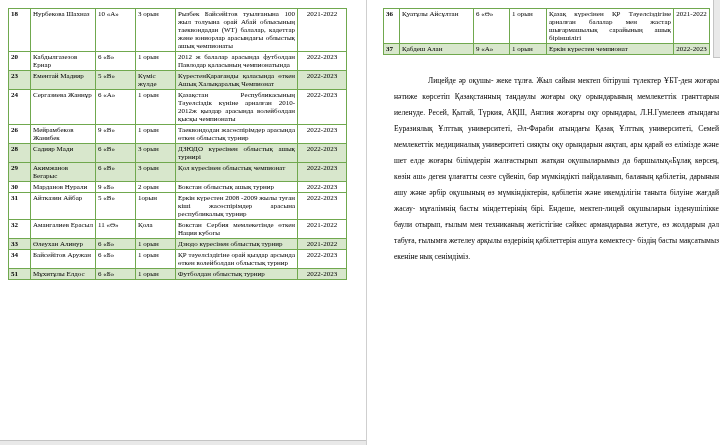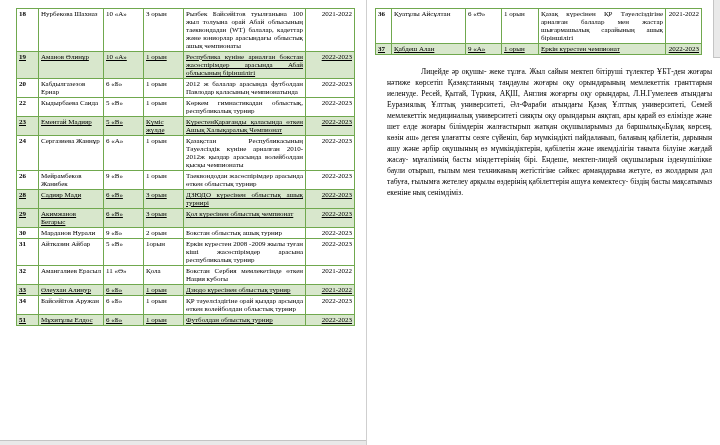--- a/index.html
+++ b/index.html
@@ -4,21 +4,21 @@
 <style>
   html,body{margin:0;padding:0;}
   body{
     width:720px;height:445px;position:relative;overflow:hidden;
     background:#ffffff;
     font-family:"Liberation Serif", serif;
     color:#000;
   }
   
   .page{position:absolute;background:#fff;}
-  .page-left{left:8px;top:0;width:366px;height:363px;}
+  .page-left{left:0;top:0;width:366px;height:363px;}
   .page-right{left:367px;top:0;width:353px;height:445px;}
 
   .page-divider{position:absolute;left:366px;top:0;width:1px;height:445px;background:#cfcfcf;}
   .page-bottom-edge{position:absolute;left:0;top:440px;width:366px;height:1px;background:#c4c4c4;}
   .page-bottom-out{position:absolute;left:0;top:441px;width:366px;height:4px;background:#e9e9e9;}
   .page-right-edge-v{position:absolute;left:713px;top:0;width:1px;height:57px;background:#c4c4c4;}
   .page-right-edge-h{position:absolute;left:713px;top:57px;width:7px;height:1px;background:#c4c4c4;}
   .page-right-out{position:absolute;left:714px;top:0;width:6px;height:57px;background:#e9e9e9;}
 
   
@@ -26,35 +26,35 @@
     border-collapse:collapse;table-layout:fixed;
     font-size:7px;line-height:8px;
   }
   table.ach td{
     border:1px solid #70a84e;
     padding:1px 2px;
     vertical-align:top;
     word-wrap:break-word;
     overflow:hidden;
   }
-  table.ach tr.shaded td{background:#d8e7cc;text-decoration:underline;}
+  table.ach tr.shaded td{background:#d8e7cc;}
   td.num{font-weight:bold;text-align:left;padding-left:3px;}
   td.ach-text{text-align:justify;}
-  td.years{text-align:right;}
+  td.years{text-align:center;}
 
   .table-left{position:absolute;left:8px;top:8px;width:338px;}
-  .table-right{position:absolute;left:8px;top:8px;width:326px;padding-left:8px;}
+  .table-right{position:absolute;left:16px;top:8px;width:326px;padding-left:8px;}
 
   
   .body-par{
     position:absolute;left:20px;top:66px;width:325px;
-    font-size:7.6px;line-height:11px;
+    font-size:7.6px;line-height:16px;
     text-align:justify;
     text-indent:34px;
-    margin:0;
+    margin:7px;
   }
 </style>
 </head>
 <body>
 
 <div class="page page-left">
   <table class="ach table-left">
     <colgroup>
       <col style="width:22px">
         <col style="width:65px">
@@ -65,42 +65,26 @@
     </colgroup>
     <tbody id="tbody-left">
         <tr>
           <td class="num">18</td>
           <td class="name">Нурбекова Шахназ</td>
           <td class="grade">10 «А»</td>
           <td class="place">3 орын</td>
           <td class="ach-text">Рызбек Байсейітов туылғанына 100 жыл толуына орай Абай облысының таеквондадан (WT) балалар, кадеттар және юниорлар арасындағы облыстық ашық чемпионаты</td>
           <td class="years">2021-2022</td>
         </tr>
-        <tr class="shaded">
-          <td class="num">19</td>
-          <td class="name">Аманов Әлинұр</td>
-          <td class="grade">10 «А»</td>
-          <td class="place">1 орын</td>
-          <td class="ach-text">Республика күніне арналған бокстан жасөспірімдер арасында Абай облысының біріншілігі</td>
-          <td class="years">2022-2023</td>
-        </tr>
         <tr>
           <td class="num">20</td>
           <td class="name">Кабдылгазезов Ернар</td>
           <td class="grade">6 «Б»</td>
           <td class="place">1 орын</td>
           <td class="ach-text">2012 ж балалар арасында футболдан Павлодар қаласының чемпионатында</td>
-          <td class="years">2022-2023</td>
-        </tr>
-        <tr>
-          <td class="num">22</td>
-          <td class="name">Кыдырбаева Саида</td>
-          <td class="grade">5 «В»</td>
-          <td class="place">1 орын</td>
-          <td class="ach-text">Көркем гимнастикадан облыстық, республикалық турнир</td>
           <td class="years">2022-2023</td>
         </tr>
         <tr class="shaded">
           <td class="num">23</td>
           <td class="name">Ементай Мадияр</td>
           <td class="grade">5 «В»</td>
           <td class="place">Күміс жүлде</td>
           <td class="ach-text">КүрестенҚарағанды қаласында өткен Ашық Халықаралық Чемпионат</td>
           <td class="years">2022-2023</td>
         </tr>

